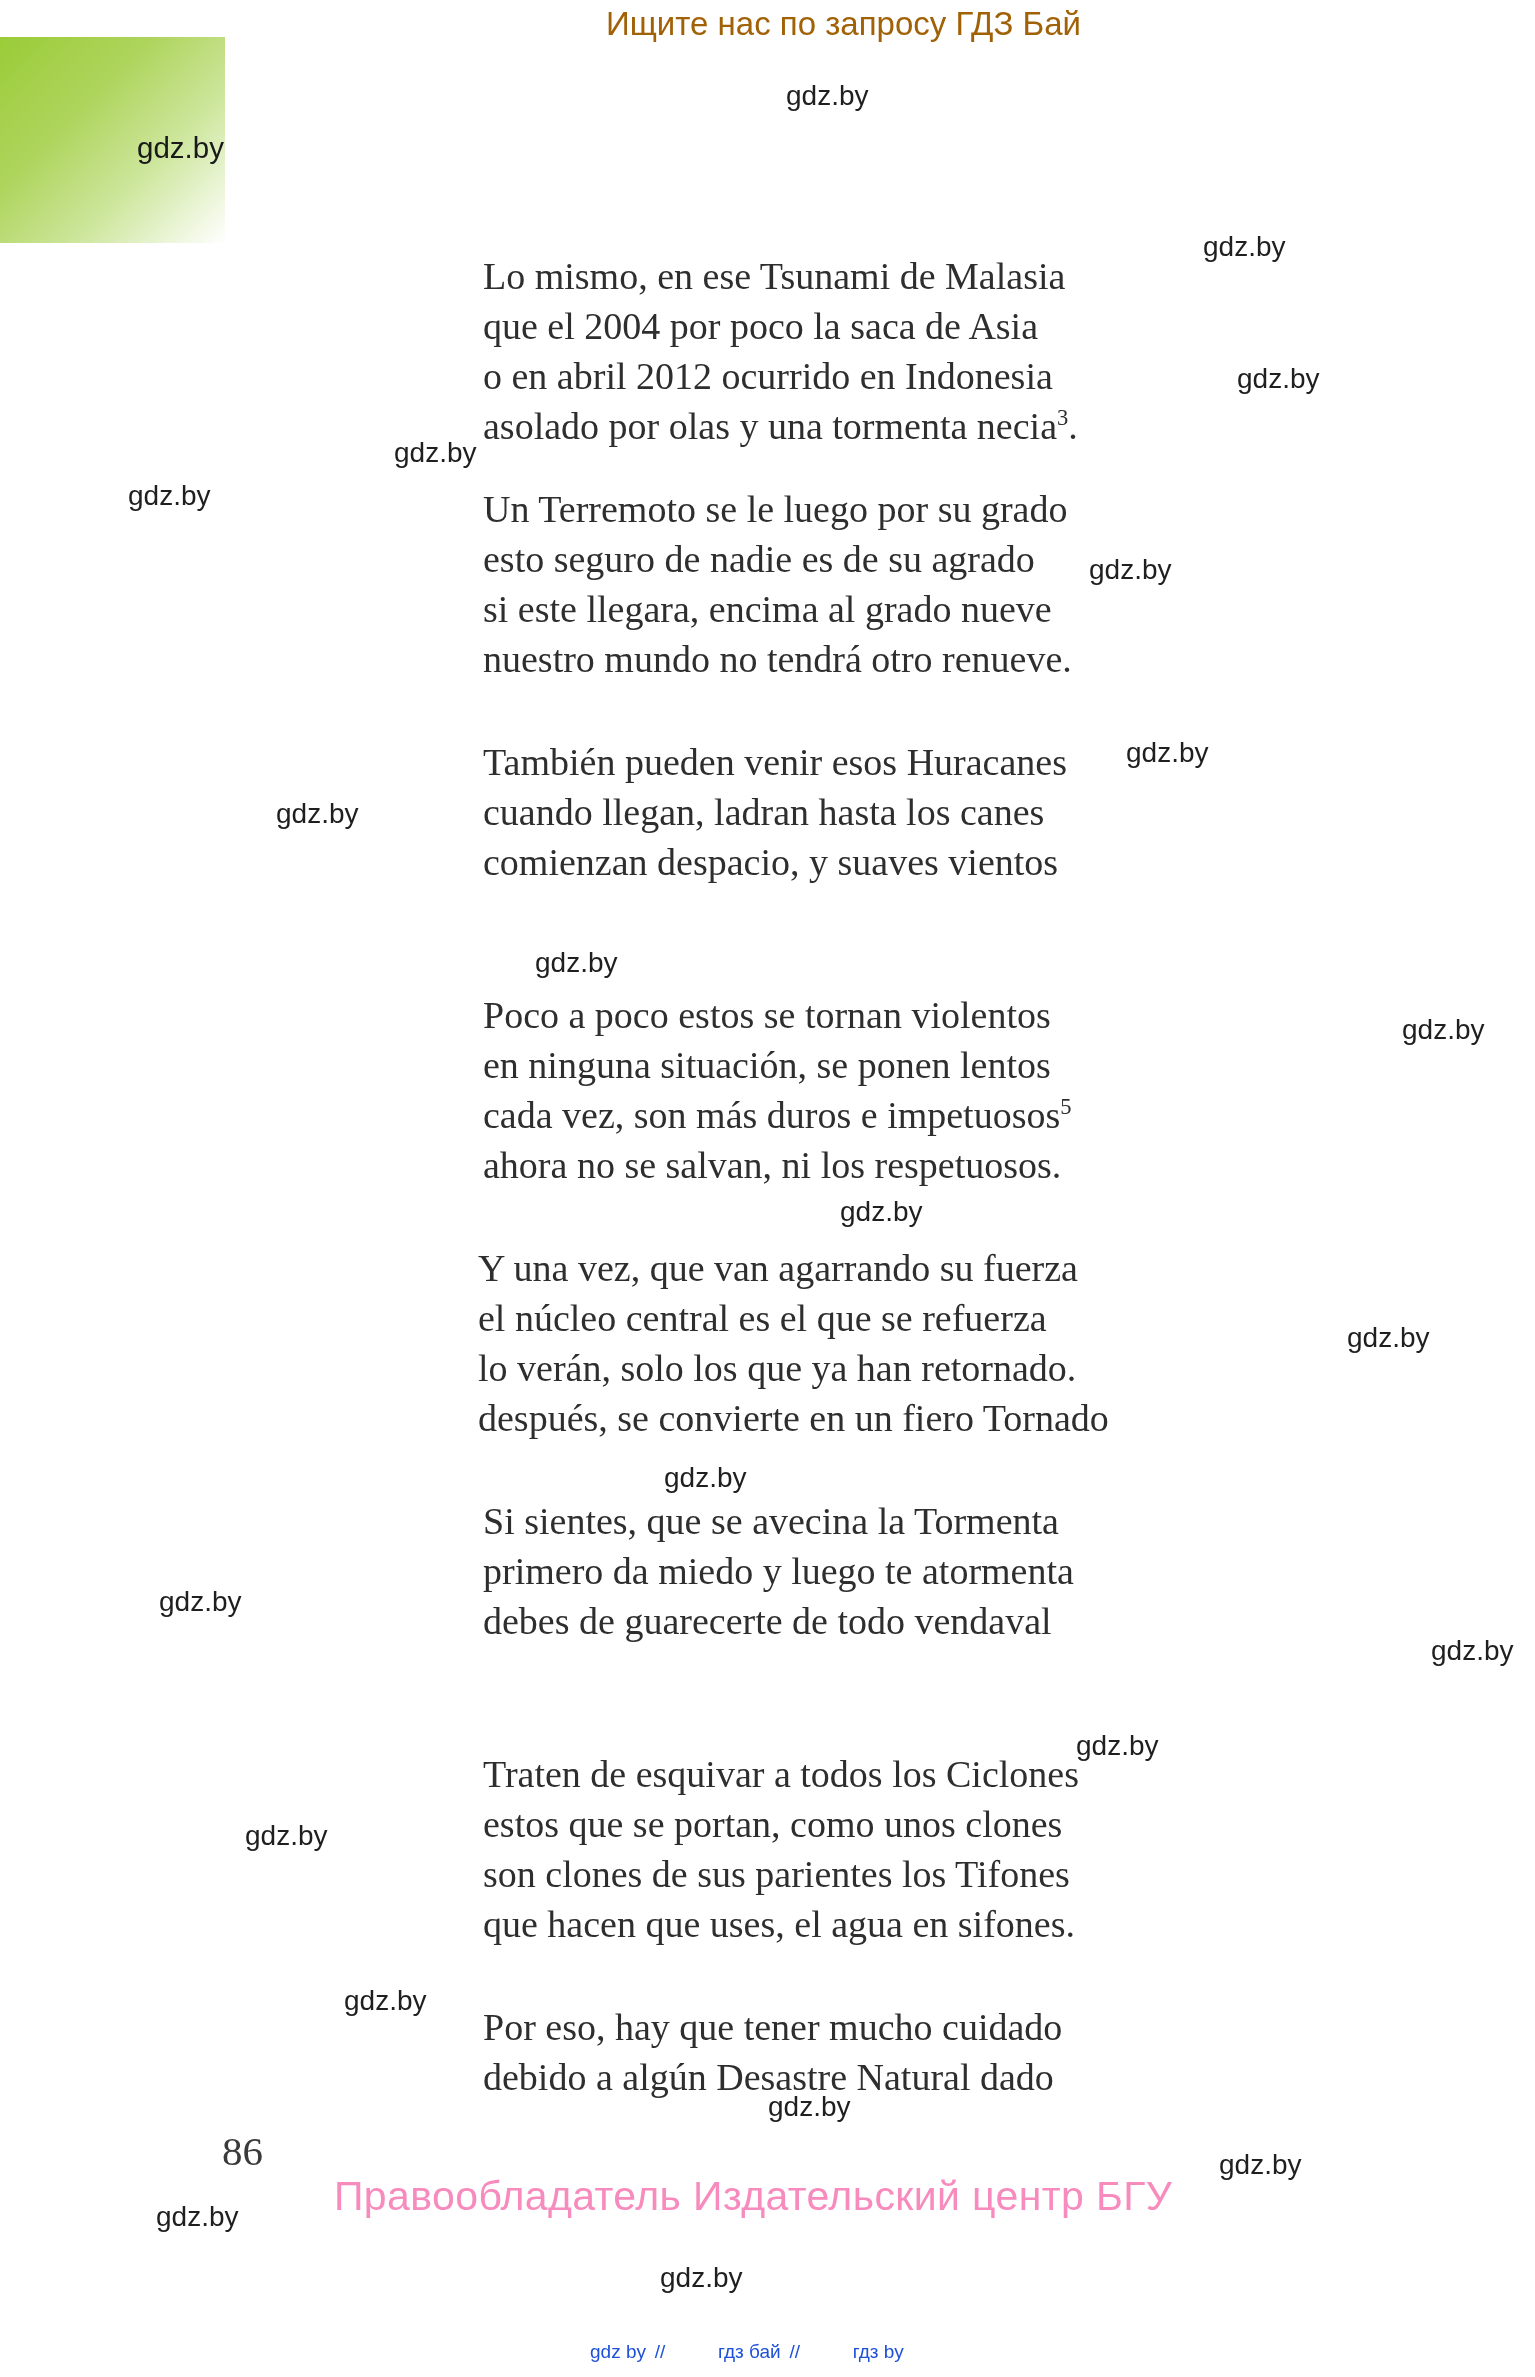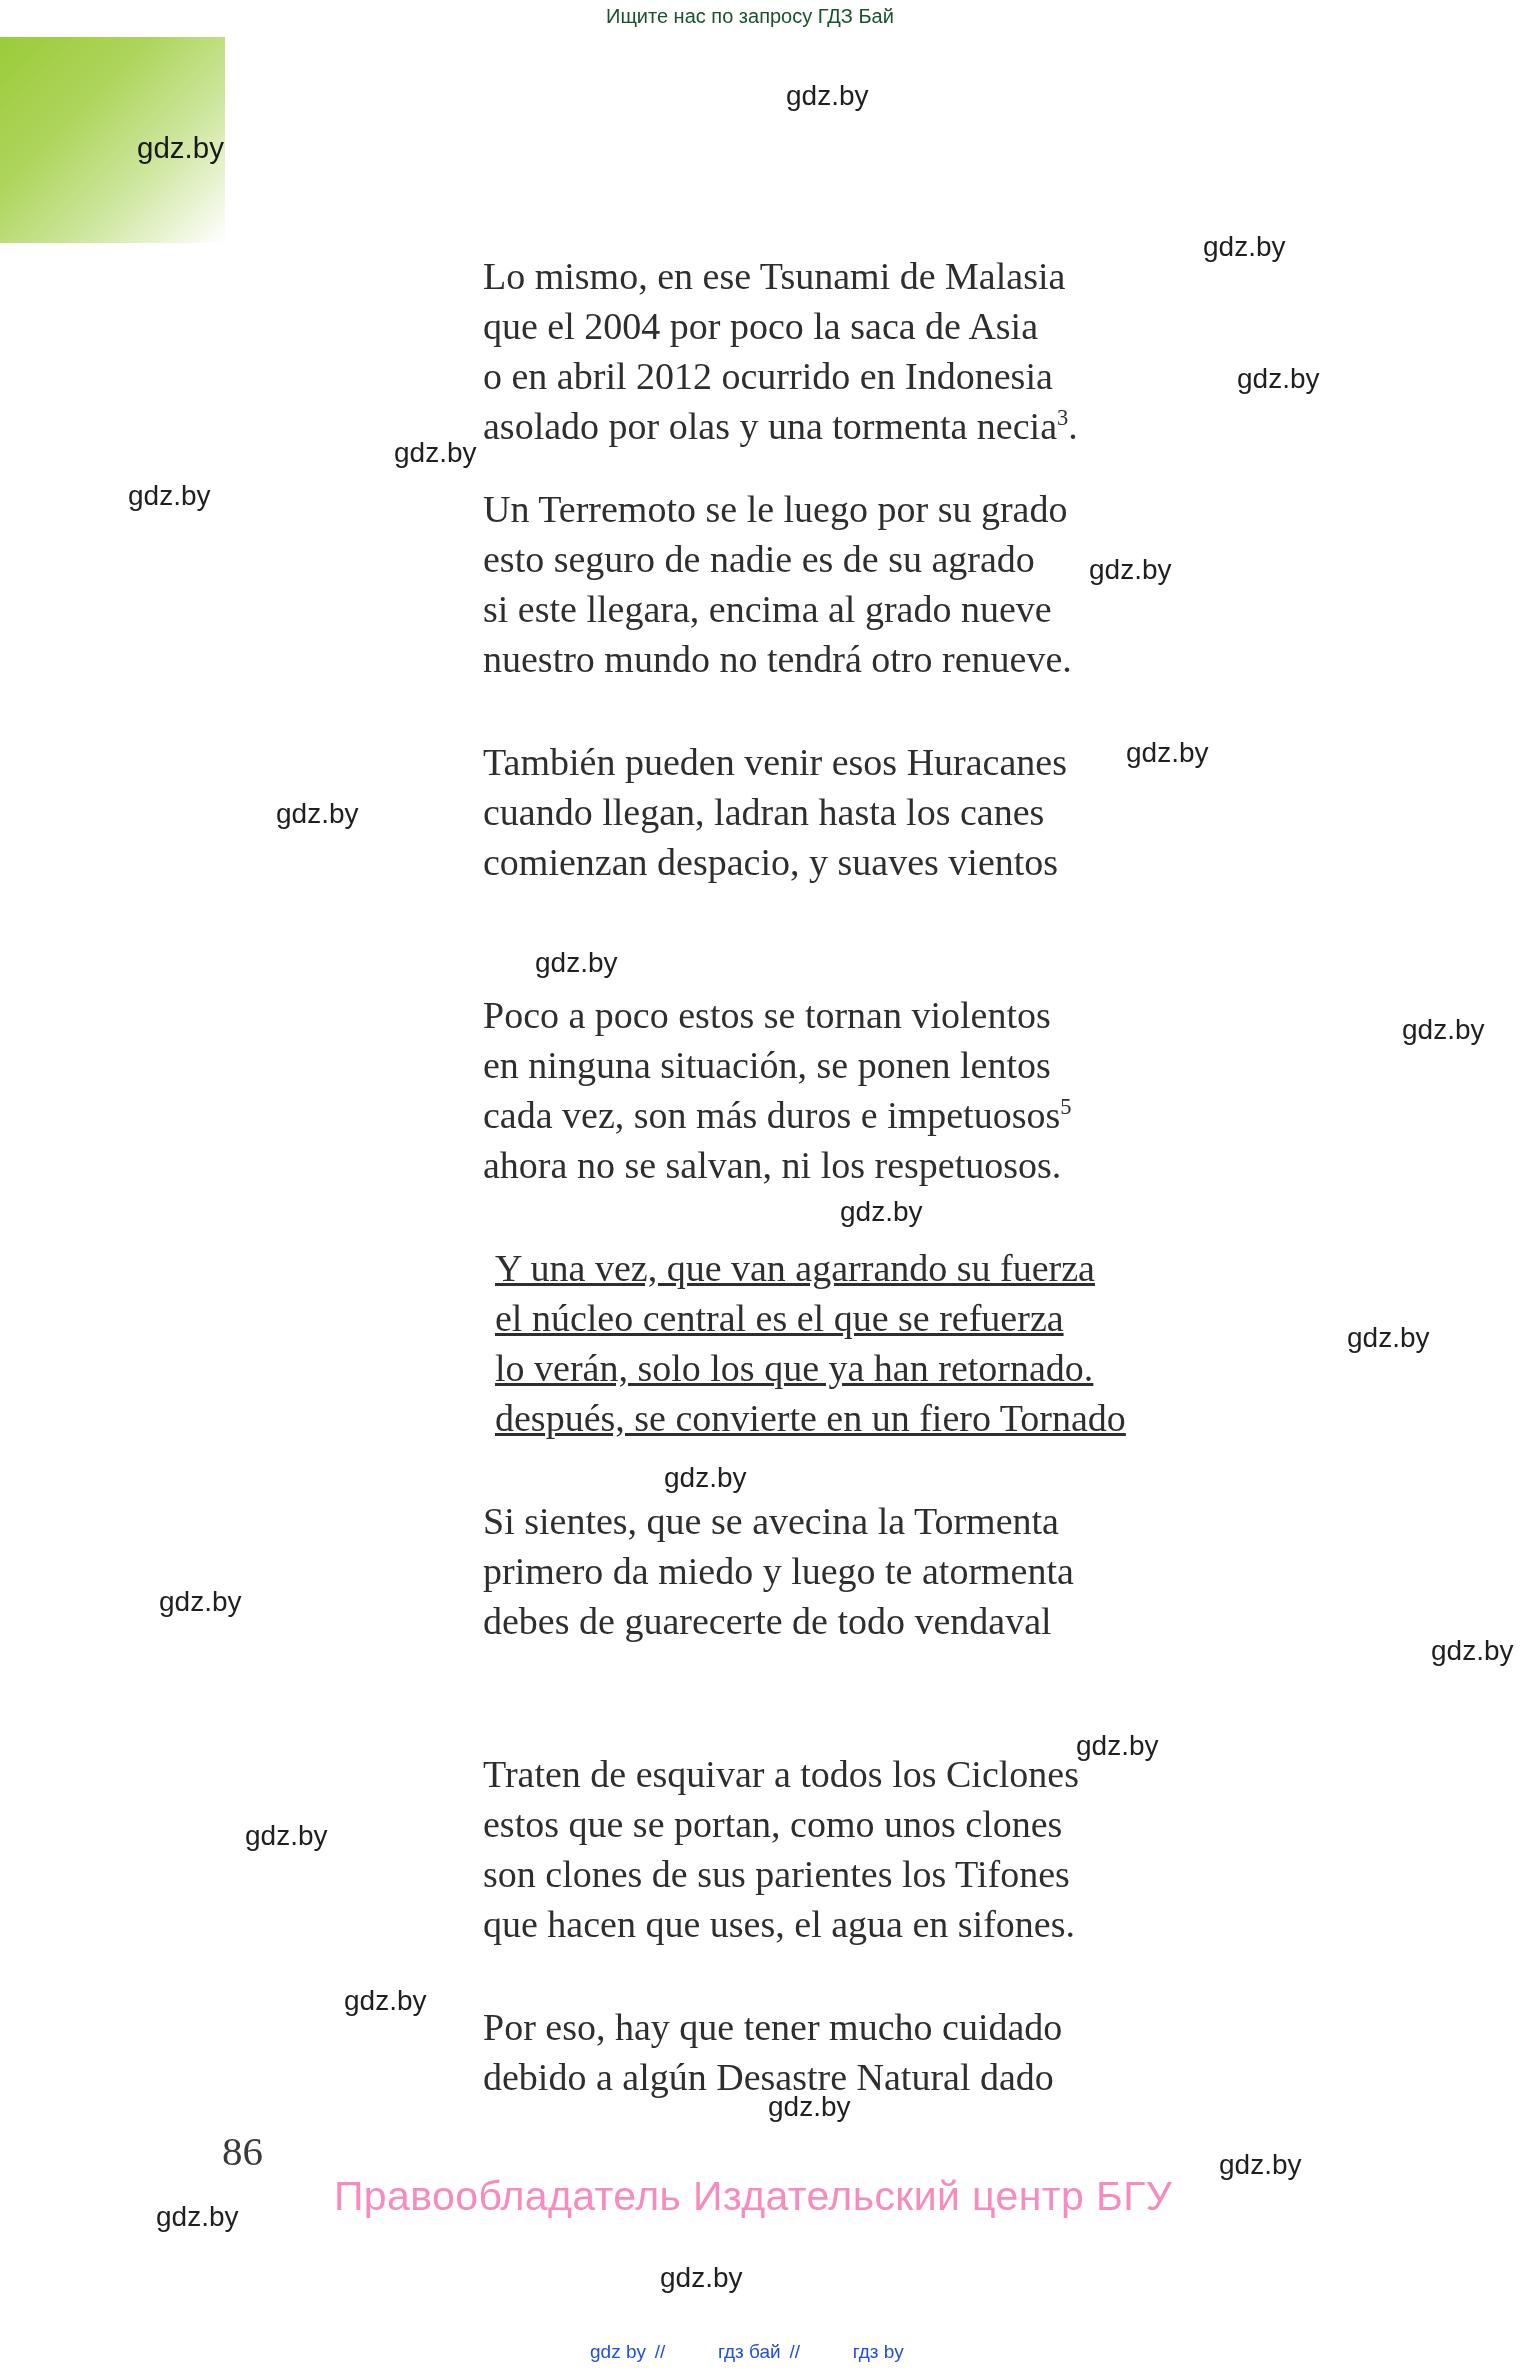--- a/index.html
+++ b/index.html
@@ -12,22 +12,22 @@
     width: 1535px;
     height: 2377px;
     background: #ffffff;
     overflow: hidden;
     font-family: "Liberation Sans", sans-serif;
   }
   .promo-header {
     position: absolute;
     left: 606px;
     top: 5.2px;
-    font-size: 20px;
-    color: #14532d;
+    font-size: 33px;
+    color: #a16207;
     white-space: nowrap;
     letter-spacing: 0px;
   }
   .logo-box {
     position: absolute;
     left: 0;
     top: 37px;
     width: 225px;
     height: 206px;
     background: linear-gradient(135deg, #9acc38 0%, #aed45c 35%, #cde69c 65%, #ffffff 100%);
@@ -148,21 +148,21 @@
         <div>También pueden venir esos Huracanes</div>
         <div>cuando llegan, ladran hasta los canes</div>
         <div>comienzan despacio, y suaves vientos</div>
       </div>
       <div class="stanza" style="left: 483px; top: 990px;">
         <div>Poco a poco estos se tornan violentos</div>
         <div>en ninguna situación, se ponen lentos</div>
         <div>cada vez, son más duros e impetuosos<sup>5</sup></div>
         <div>ahora no se salvan, ni los respetuosos.</div>
       </div>
-      <div class="stanza" style="left: 495px; top: 1243px; text-decoration: underline;">
+      <div class="stanza" style="left: 478px; top: 1243px;">
         <div>Y una vez, que van agarrando su fuerza</div>
         <div>el núcleo central es el que se refuerza</div>
         <div>lo verán, solo los que ya han retornado.</div>
         <div>después, se convierte en un fiero Tornado</div>
       </div>
       <div class="stanza" style="left: 483px; top: 1496px;">
         <div>Si sientes, que se avecina la Tormenta</div>
         <div>primero da miedo y luego te atormenta</div>
         <div>debes de guarecerte de todo vendaval</div>
       </div>

